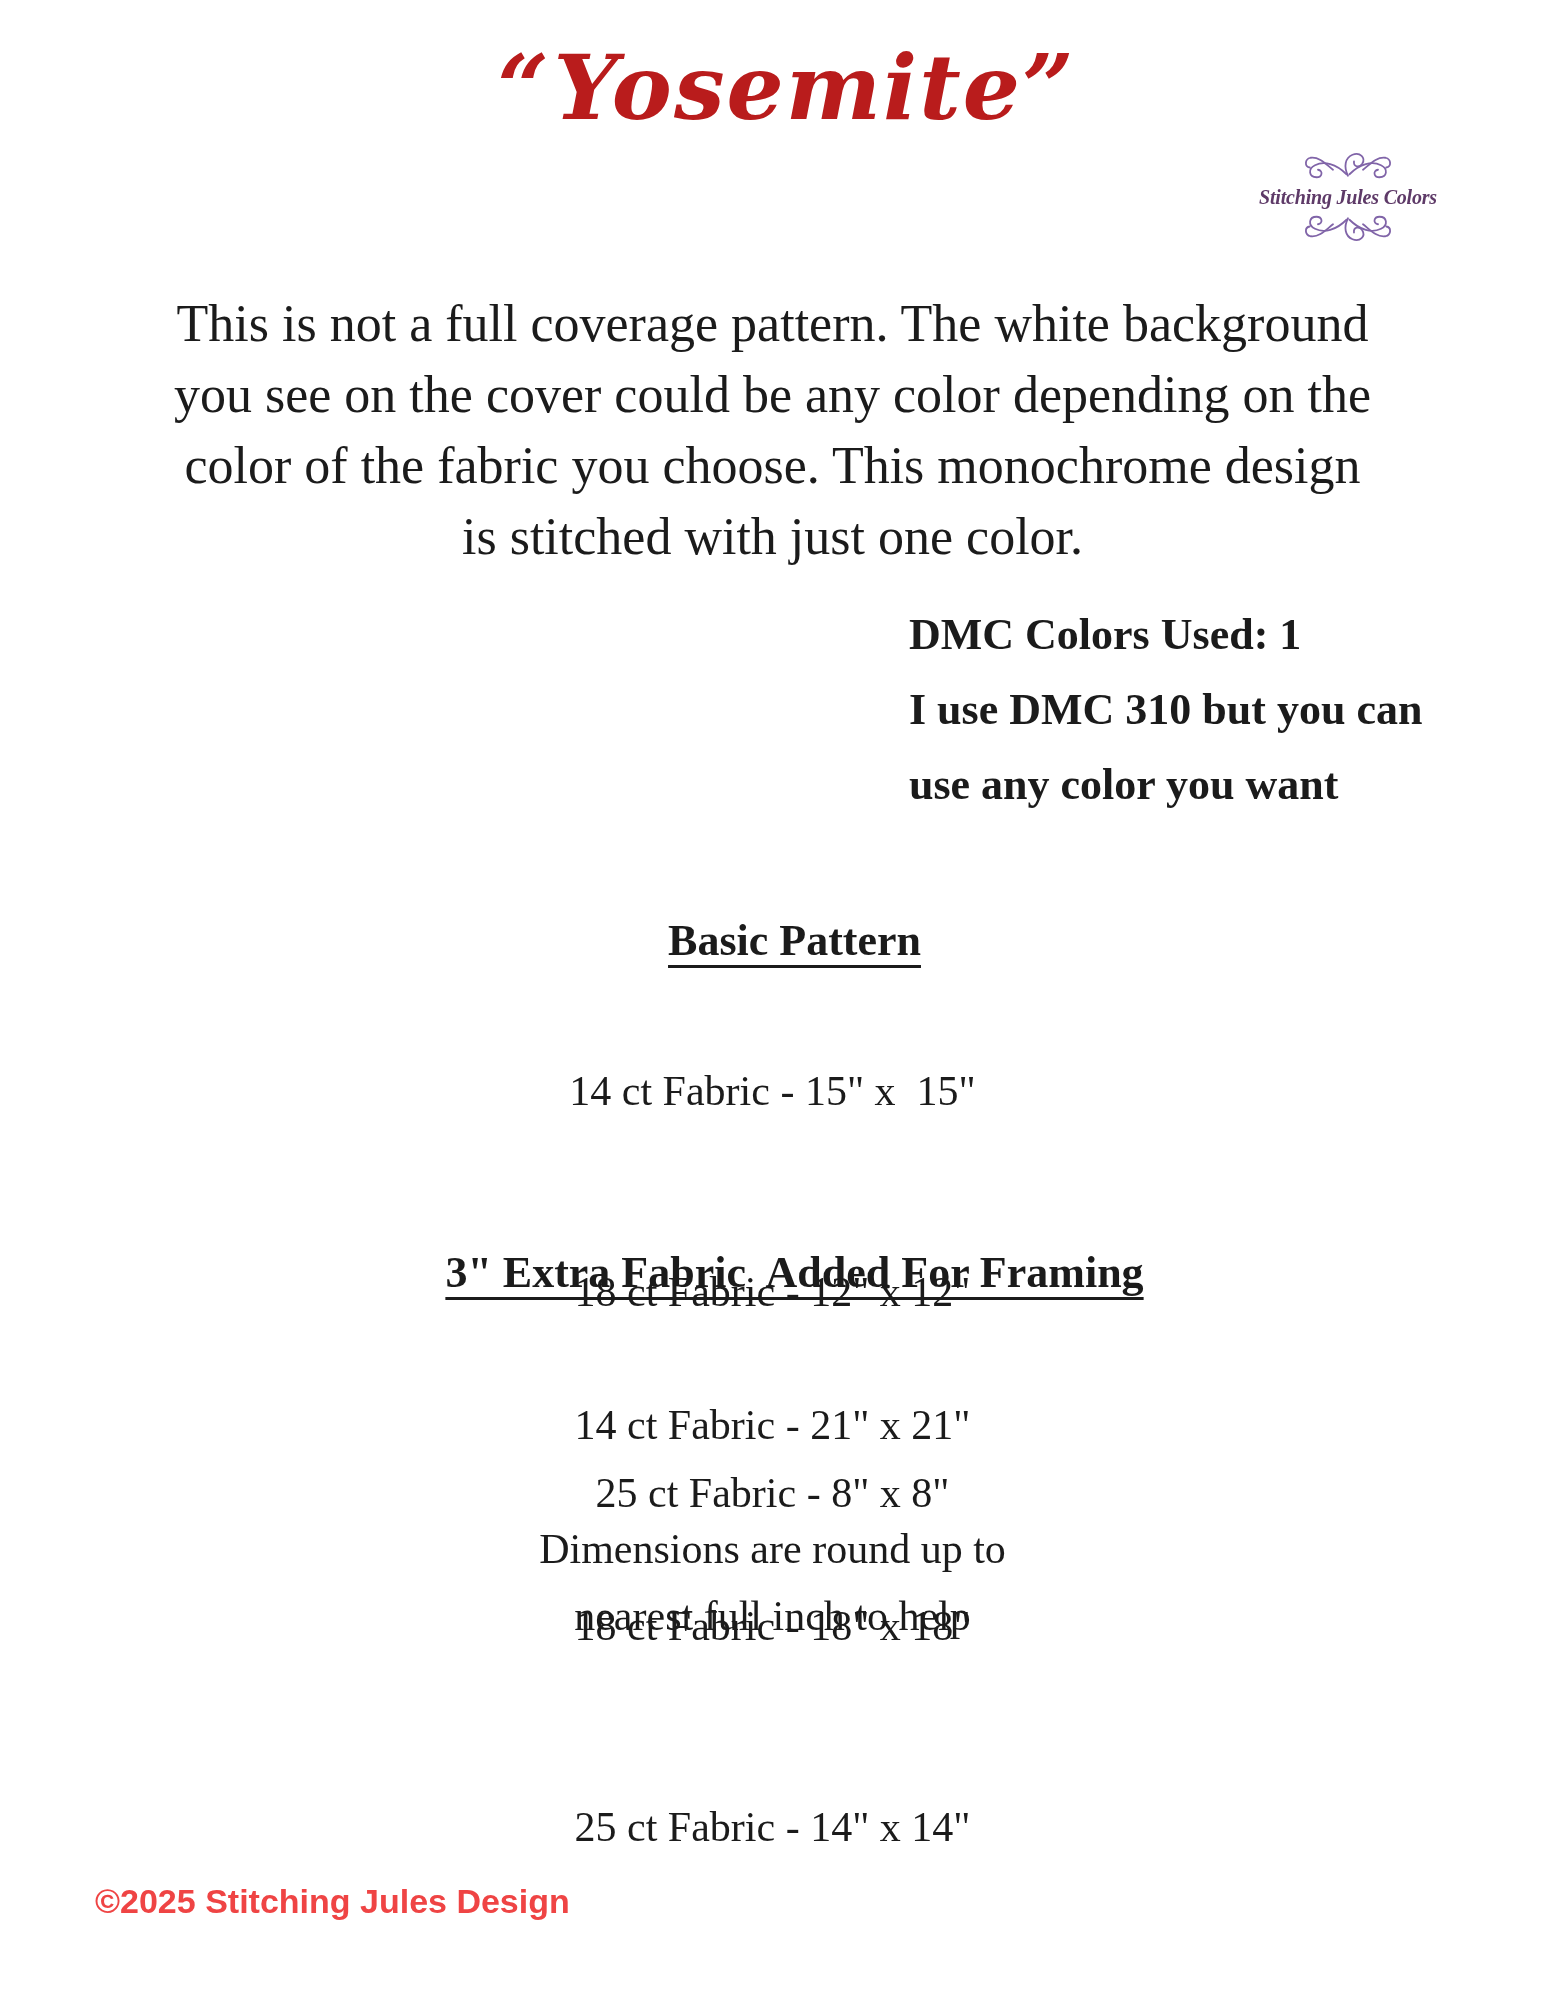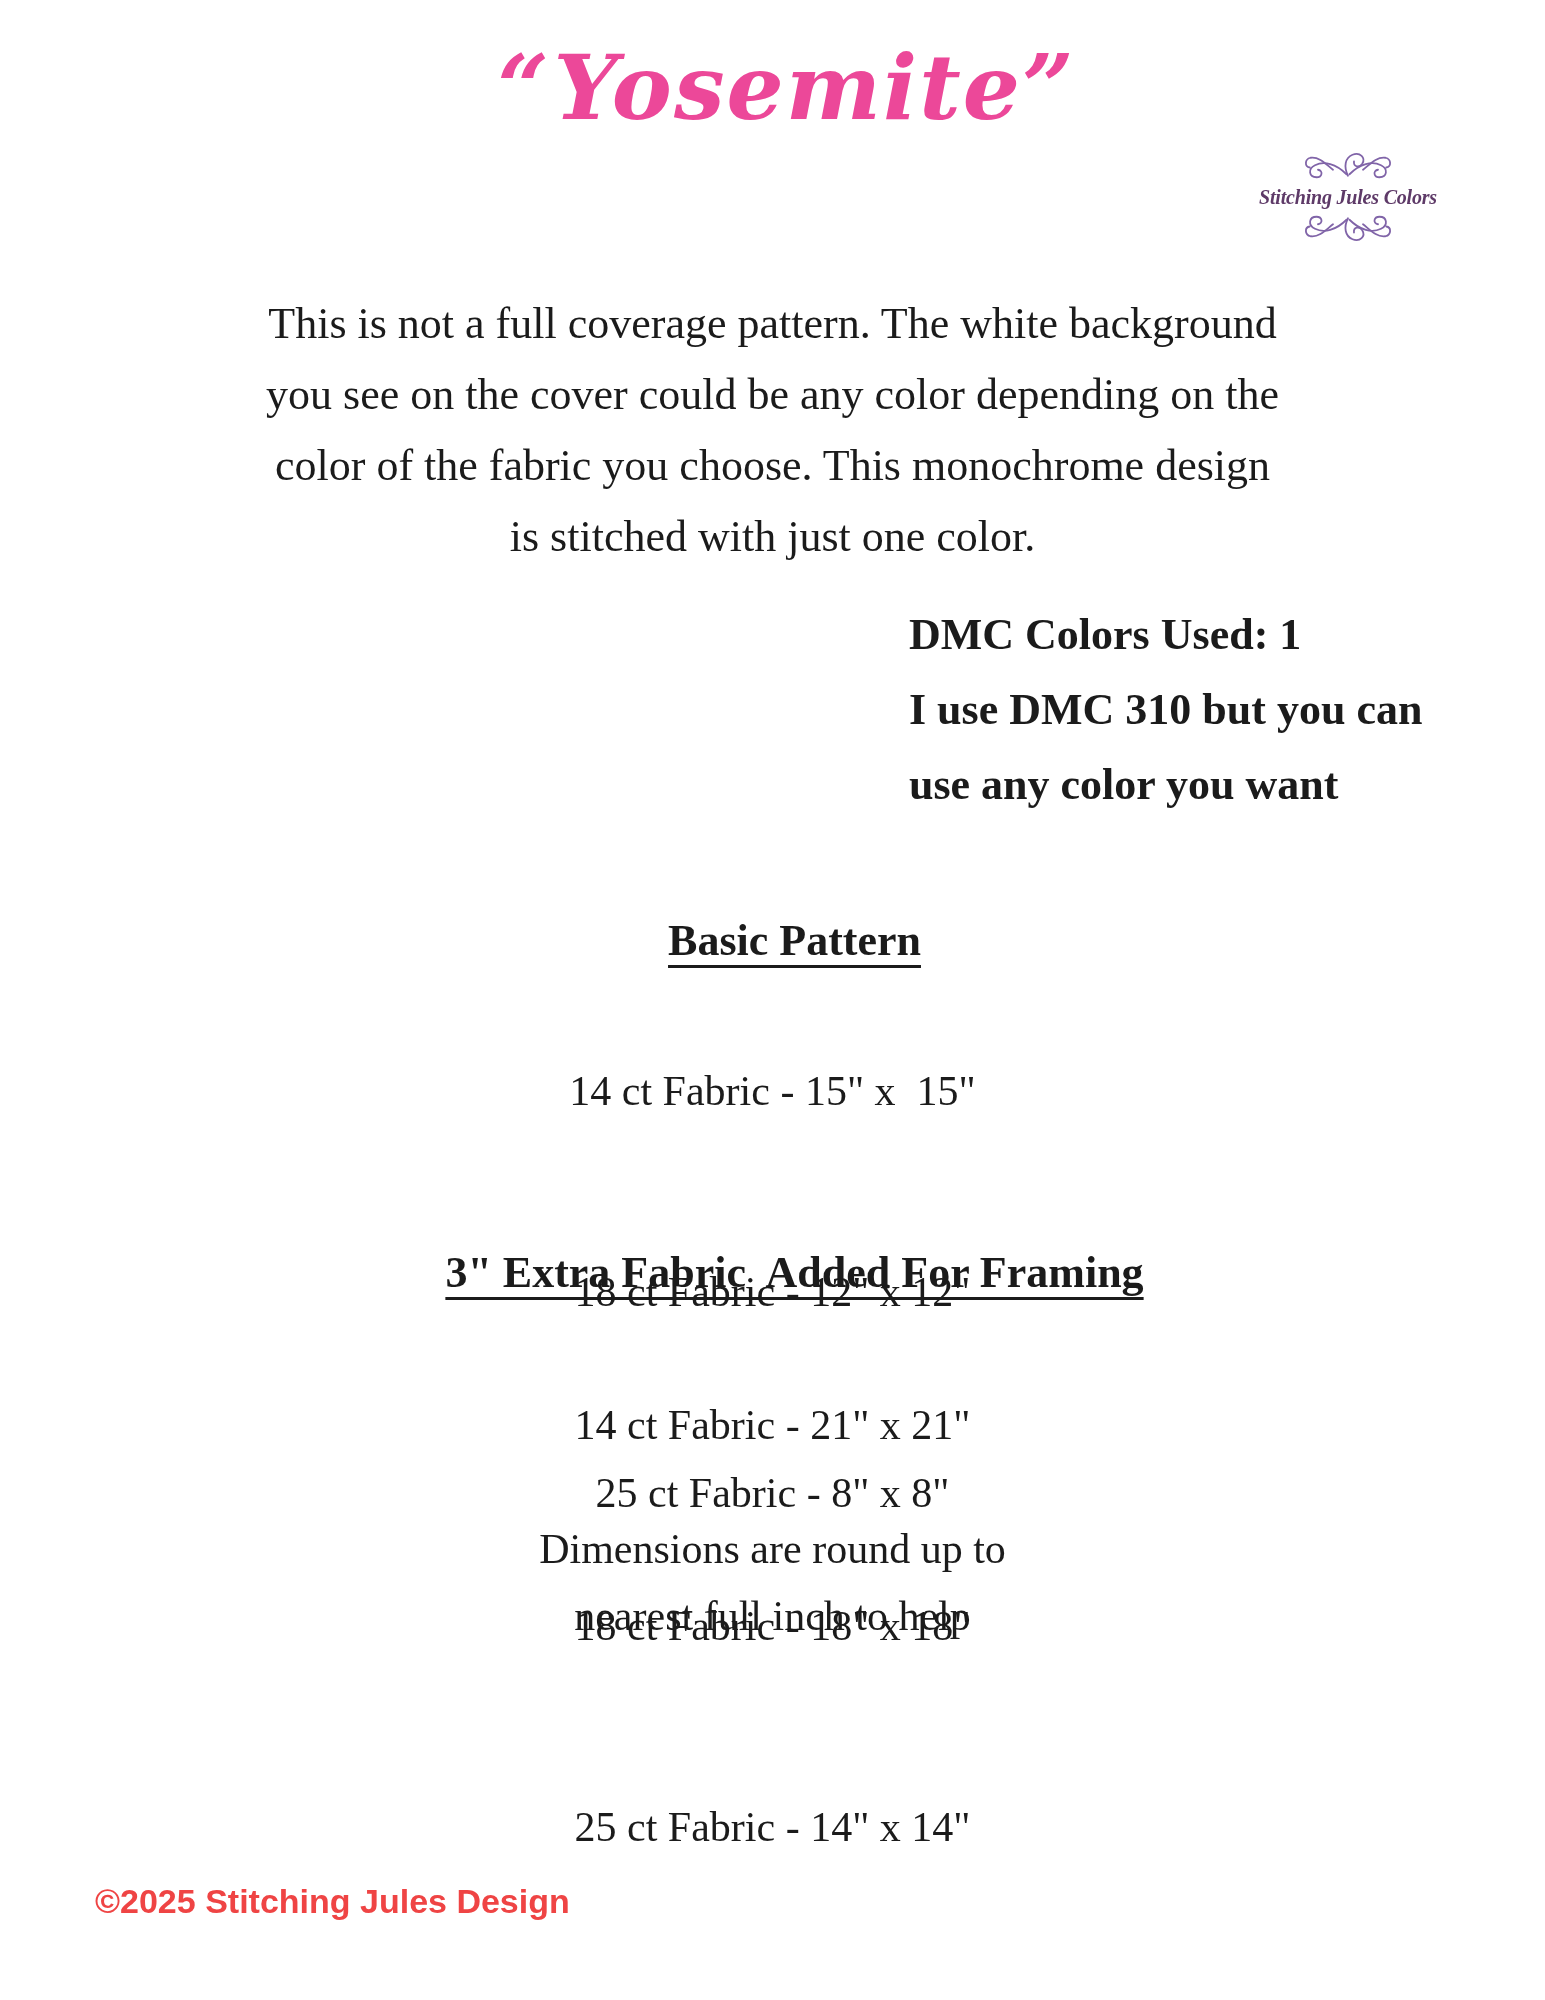--- a/index.html
+++ b/index.html
@@ -23,21 +23,21 @@
     top: 34px;
     left: 50%;
     transform: translateX(-50%);
     margin-left: 14px;
     font-family: "DejaVu Serif", serif;
     font-style: italic;
     font-weight: 600;
     font-size: 90px;
     letter-spacing: 2px;
     white-space: nowrap;
-    color: #ec4899;
+    color: #b91c1c;
   }
 
   
   .logo {
     position: absolute;
     top: 146px;
     left: 1243px;
     width: 210px;
     text-align: center;
     line-height: 1;
@@ -63,21 +63,21 @@
     margin: 1px 0 1px 0;
   }
 
   
   .intro {
     position: absolute;
     top: 288px;
     left: 0;
     right: 0;
     text-align: center;
-    font-size: 44px;
+    font-size: 52px;
     line-height: 71px;
   }
 
   
   .stitch {
     position: absolute;
     top: 650px;
     left: 145px;
     font-size: 44px;
     font-weight: 700;

